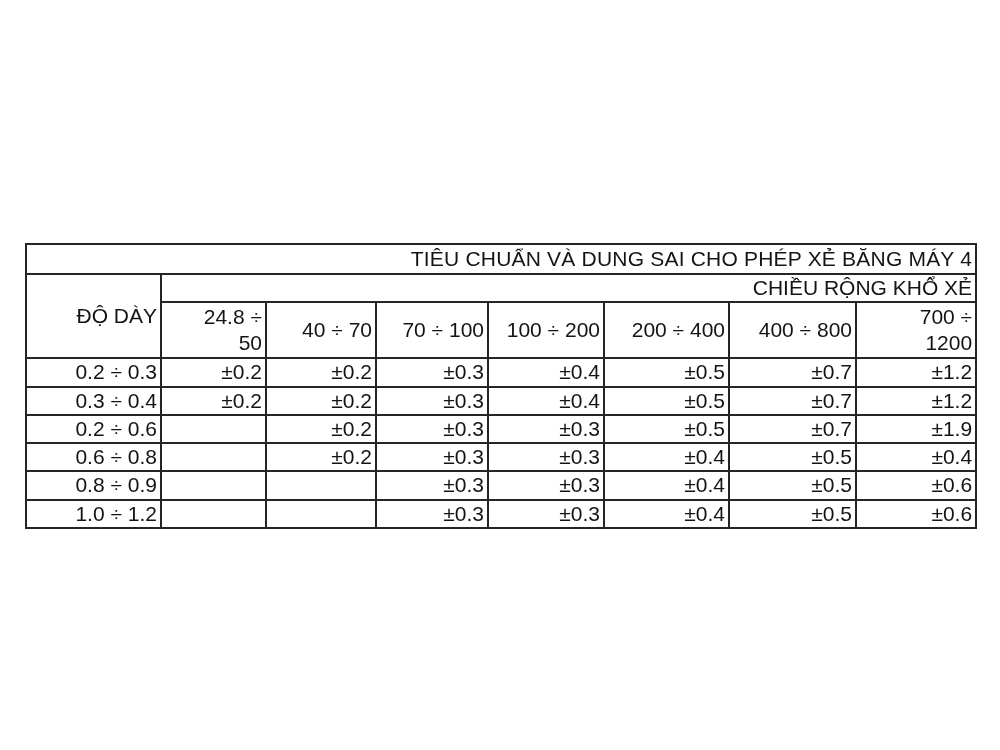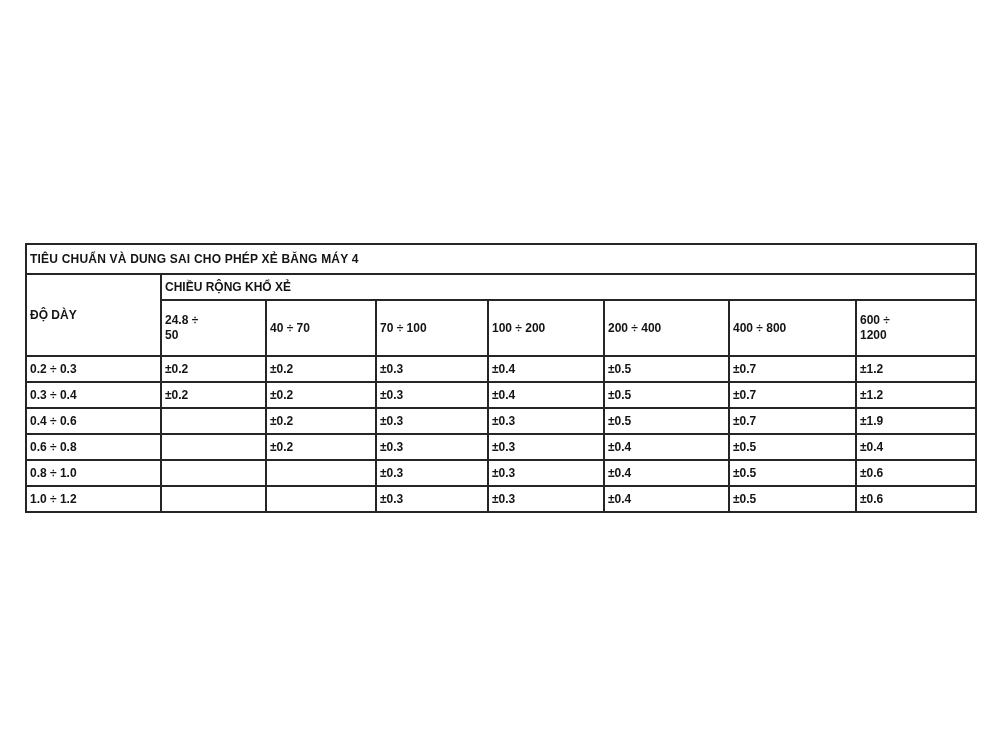--- a/index.html
+++ b/index.html
@@ -23,24 +23,24 @@
   table.tolerance-table {
     border-collapse: collapse;
     table-layout: fixed;
     width: 950px;
     color: #141414;
   }
   table.tolerance-table th,
   table.tolerance-table td {
     border: 2px solid #252525;
     padding: 0 3px;
-    text-align: left;
+    text-align: right;
     vertical-align: middle;
-    font-weight: bold;
-    font-size: 12px;
+    font-weight: normal;
+    font-size: 21px;
     line-height: 1.25;
     overflow: hidden;
   }
   tr.title-row { height: 30px; }
   tr.group-header-row { height: 26px; }
   tr.column-header-row { height: 56px; }
   tr.data-row { height: 26px; }
   .title-cell {
     font-size: 18px;
     letter-spacing: 0.2px;
@@ -84,21 +84,21 @@
           <th class="group-header-cell" colspan="7">CHIỀU RỘNG KHỔ XẺ</th>
         </tr>
         <tr class="column-header-row">
             <th class="column-header">24.8 ÷
 50</th>
             <th class="column-header">40 ÷ 70</th>
             <th class="column-header">70 ÷ 100</th>
             <th class="column-header">100 ÷ 200</th>
             <th class="column-header">200 ÷ 400</th>
             <th class="column-header">400 ÷ 800</th>
-            <th class="column-header">600 ÷
+            <th class="column-header">700 ÷
 1200</th>
           </tr>
       </thead>
       <tbody>
           <tr class="data-row">
             <th class="row-header">0.2 ÷ 0.3</th>
             <td class="tolerance-cell">±0.2</td>
             <td class="tolerance-cell">±0.2</td>
             <td class="tolerance-cell">±0.3</td>
             <td class="tolerance-cell">±0.4</td>
@@ -110,41 +110,41 @@
             <th class="row-header">0.3 ÷ 0.4</th>
             <td class="tolerance-cell">±0.2</td>
             <td class="tolerance-cell">±0.2</td>
             <td class="tolerance-cell">±0.3</td>
             <td class="tolerance-cell">±0.4</td>
             <td class="tolerance-cell">±0.5</td>
             <td class="tolerance-cell">±0.7</td>
             <td class="tolerance-cell">±1.2</td>
           </tr>
           <tr class="data-row">
-            <th class="row-header">0.4 ÷ 0.6</th>
+            <th class="row-header">0.2 ÷ 0.6</th>
             <td class="tolerance-cell"></td>
             <td class="tolerance-cell">±0.2</td>
             <td class="tolerance-cell">±0.3</td>
             <td class="tolerance-cell">±0.3</td>
             <td class="tolerance-cell">±0.5</td>
             <td class="tolerance-cell">±0.7</td>
             <td class="tolerance-cell">±1.9</td>
           </tr>
           <tr class="data-row">
             <th class="row-header">0.6 ÷ 0.8</th>
             <td class="tolerance-cell"></td>
             <td class="tolerance-cell">±0.2</td>
             <td class="tolerance-cell">±0.3</td>
             <td class="tolerance-cell">±0.3</td>
             <td class="tolerance-cell">±0.4</td>
             <td class="tolerance-cell">±0.5</td>
             <td class="tolerance-cell">±0.4</td>
           </tr>
           <tr class="data-row">
-            <th class="row-header">0.8 ÷ 1.0</th>
+            <th class="row-header">0.8 ÷ 0.9</th>
             <td class="tolerance-cell"></td>
             <td class="tolerance-cell"></td>
             <td class="tolerance-cell">±0.3</td>
             <td class="tolerance-cell">±0.3</td>
             <td class="tolerance-cell">±0.4</td>
             <td class="tolerance-cell">±0.5</td>
             <td class="tolerance-cell">±0.6</td>
           </tr>
           <tr class="data-row">
             <th class="row-header">1.0 ÷ 1.2</th>

